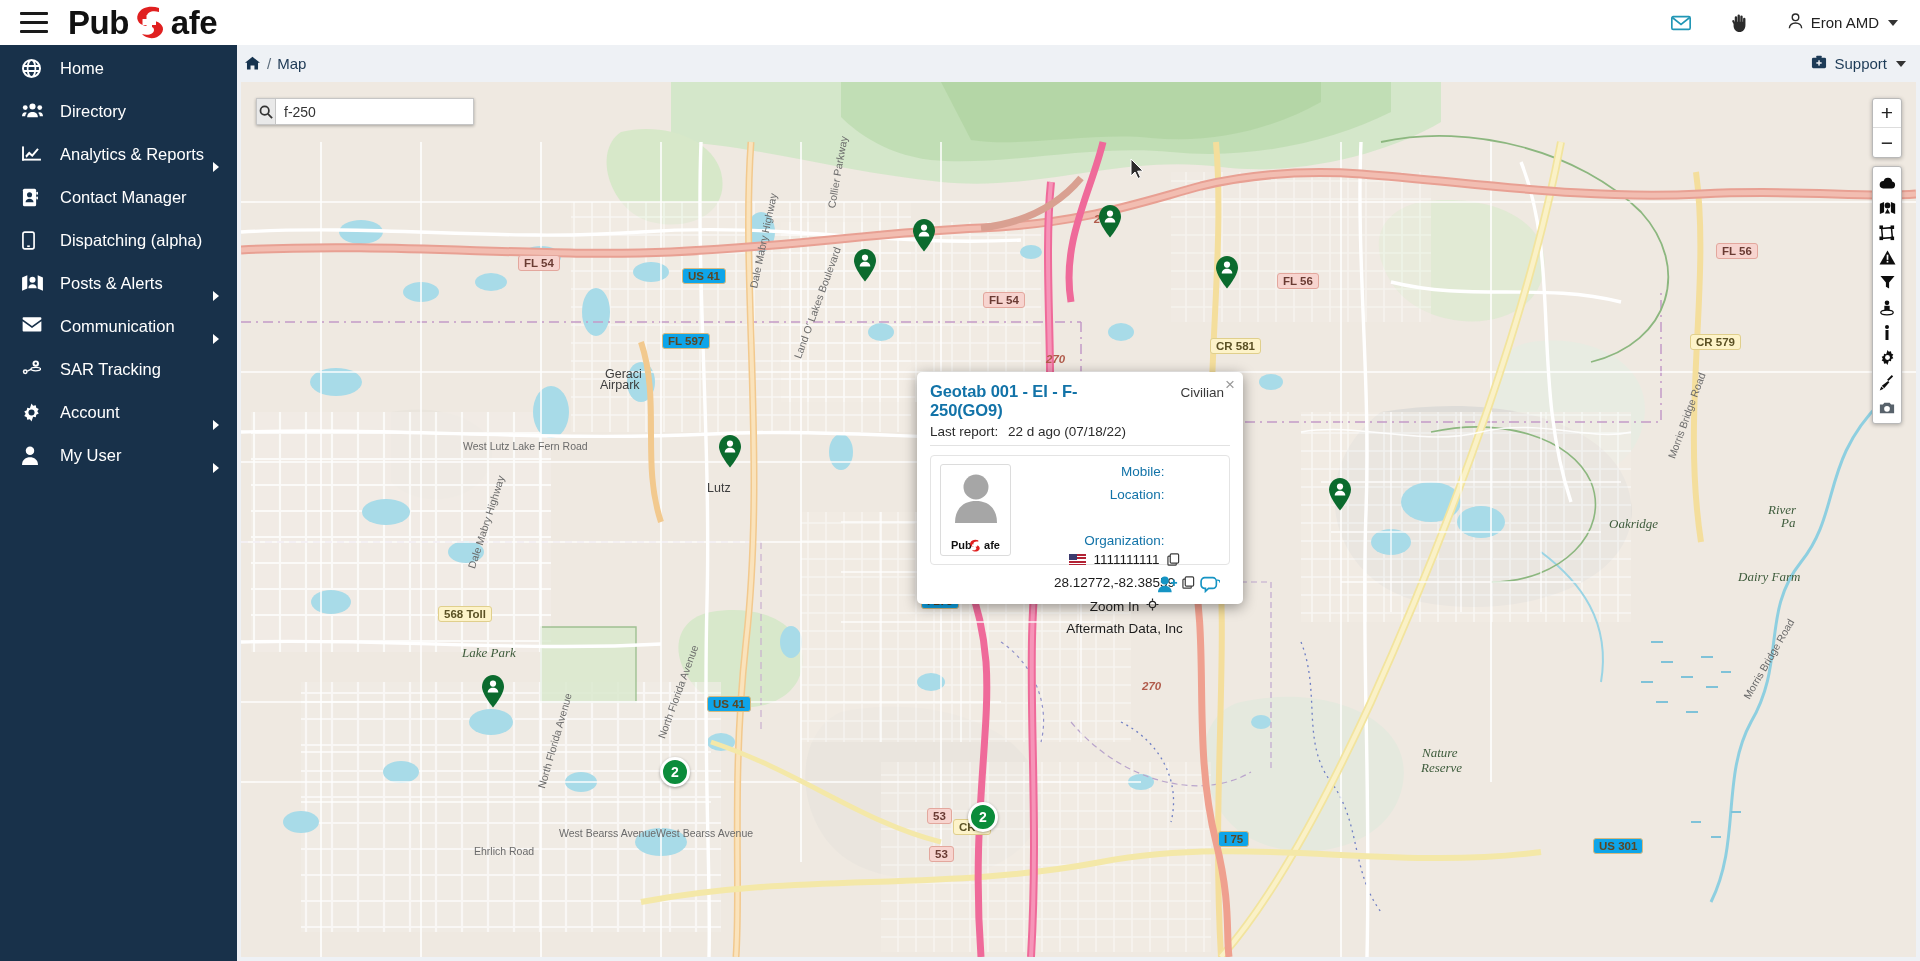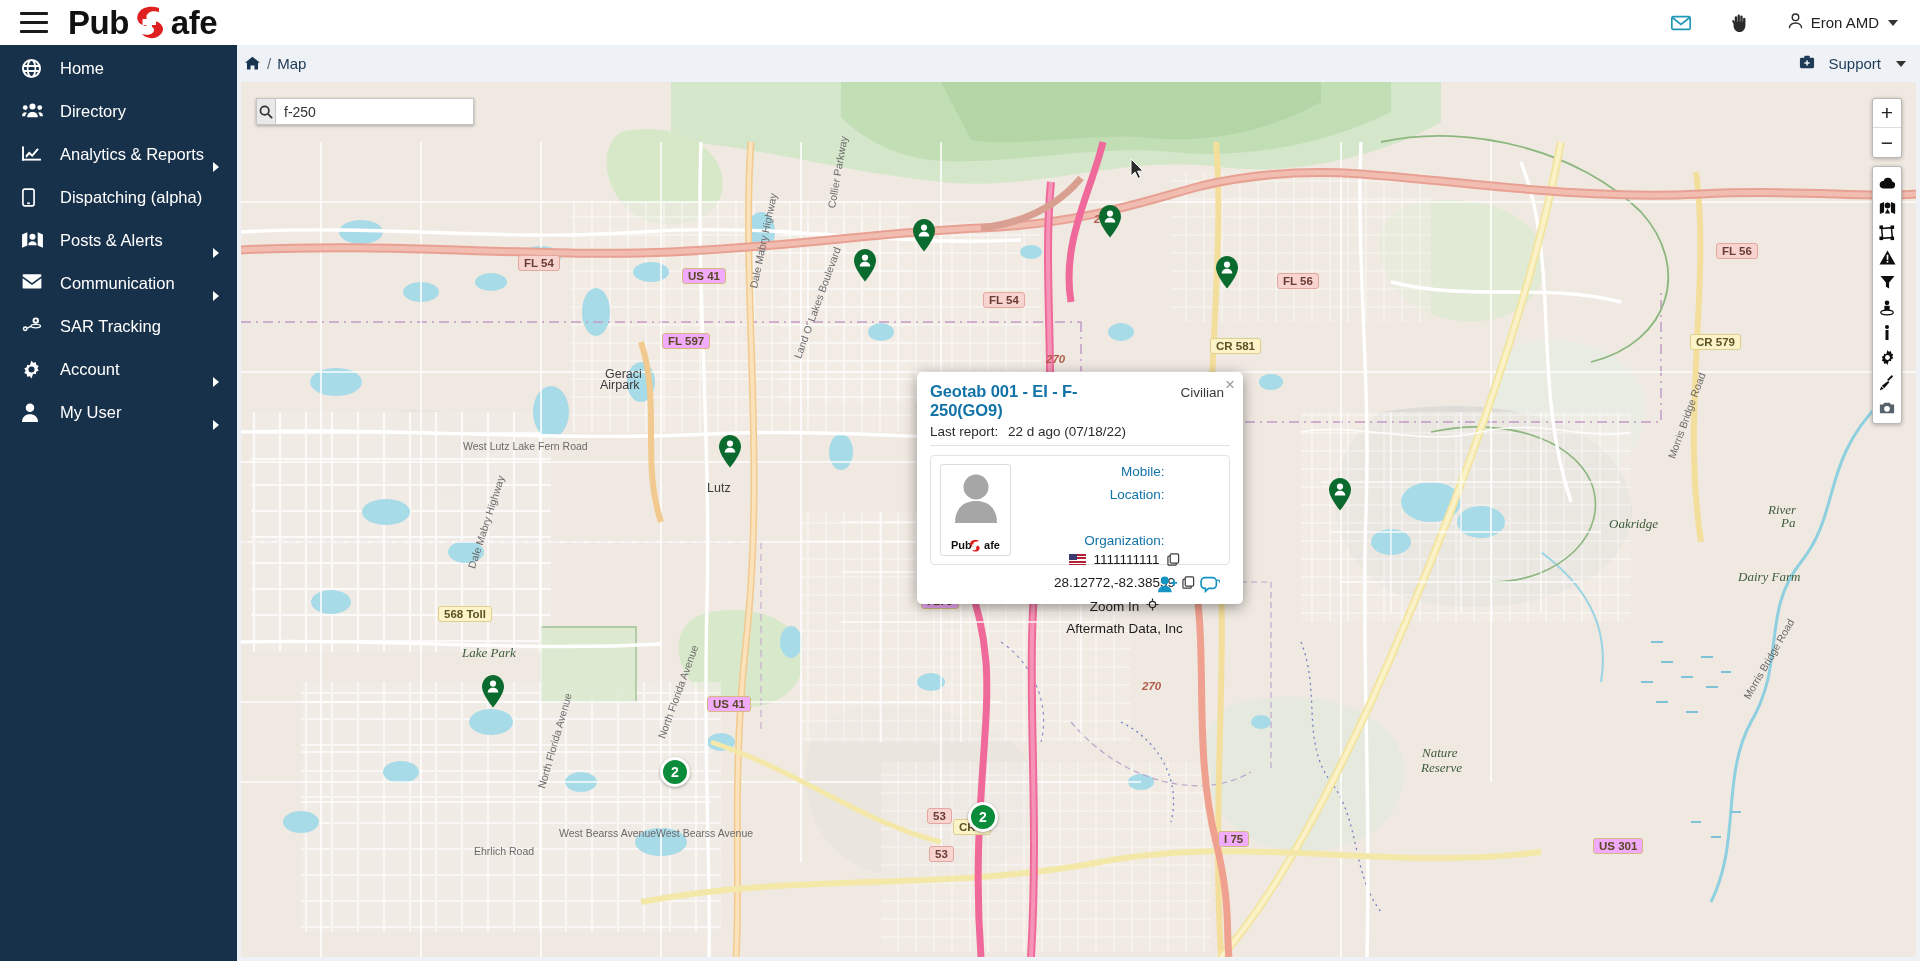--- a/index.html
+++ b/index.html
@@ -86,21 +86,21 @@
   }
   .breadcrumb-bar {
     height: 37px; display: flex; align-items: center;
     padding-left: 7px; padding-right: 14px;
     color: #1d3b57; font-size: 15px;
   }
   .bc-home { display: flex; align-items: center; color: #16334f; cursor: pointer; }
   .bc-sep { margin: 0 6px; color: #5b6c7c; }
   .bc-current { color: #203b56; }
   .support-chip {
-    margin-left: auto; display: flex; align-items: center; gap: 13px;
+    margin-left: auto; display: flex; align-items: center; gap: 7px;
     font-size: 15px; color: #1d3b57; cursor: pointer;
   }
 
   
   .map-wrap {
     position: absolute; top: 37px; left: 4px;
     width: 1675px; height: 875px;
     overflow: hidden;
     background: #efe9e2;
   }
@@ -225,21 +225,21 @@
     box-shadow: 0 1px 3px rgba(0,0,0,.35);
   }
 
   
   .shield {
     position: absolute; z-index: 12;
     font-size: 11.5px; font-weight: bold; color: #4a3b33;
     padding: 1px 5px; border-radius: 3px; white-space: nowrap;
   }
   .shield.red { background: #f7d4cf; border: 1px solid #e3a79d; color: #6a3b33; }
-  .shield.tan { background: #f0abfc; border: 1px solid #d6b97f; color: #5b4724; }
+  .shield.tan { background: #0ea5e9; border: 1px solid #d6b97f; color: #5b4724; }
   .shield.yel { background: #fdf3c9; border: 1px solid #e0cf8c; color: #5b5124; }
   .place {
     position: absolute; z-index: 12;
     font-size: 13px; color: #3d5b3b; font-style: italic;
     font-family: "Liberation Serif", serif; white-space: nowrap;
   }
   .place.town { color: #3d3d3d; font-style: normal; font-family: "Liberation Sans", sans-serif; font-size: 12.5px; }
   .roadlabel {
     position: absolute; z-index: 11;
     font-size: 10.5px; color: #6b6b6b; white-space: nowrap;
@@ -319,20 +319,32 @@
       <span class="sb-icon">
         <svg width="19" height="17" viewBox="0 0 20 18" fill="currentColor">
           <path d="M0 1h2v14h18v2H0z" opacity="0"></path>
           <rect x="0" y="1.5" width="2" height="15"></rect>
           <rect x="0" y="14.5" width="20" height="2"></rect>
           <path d="M3.5 11.5l4-4.5 3.2 2.8 5.4-6.4 1.6 1.4-6.8 8-3.2-2.8-3 3.4z"></path>
         </svg>
       </span>
       <span class="sb-label">Analytics &amp; Reports</span>
       <span class="sb-arrow"></span>
+    </div>
+    <div class="sb-item">
+      <span class="sb-icon">
+        <svg width="16" height="19" viewBox="0 0 17 20" fill="currentColor">
+          <rect x="1" y="0.6" width="14" height="18.8" rx="1.6"></rect>
+          <rect x="15.2" y="4" width="1.8" height="3" rx="0.8"></rect>
+          <rect x="15.2" y="9" width="1.8" height="3" rx="0.8"></rect>
+          <circle cx="8" cy="7" r="2.7" fill="#18314a"></circle>
+          <path d="M3.8 15c0-2.4 1.9-3.8 4.2-3.8s4.2 1.4 4.2 3.8z" fill="#18314a"></path>
+        </svg>
+      </span>
+      <span class="sb-label">Contact Manager</span>
     </div>
     <div class="sb-item">
       <span class="sb-icon">
         <svg width="13" height="19" viewBox="0 0 14 20" fill="none" stroke="currentColor" stroke-width="1.8">
           <rect x="1" y="1" width="12" height="18" rx="2"></rect>
           <path d="M5.6 16.2h2.8"></path>
         </svg>
       </span>
       <span class="sb-label">Dispatching (alpha)</span>
     </div>

